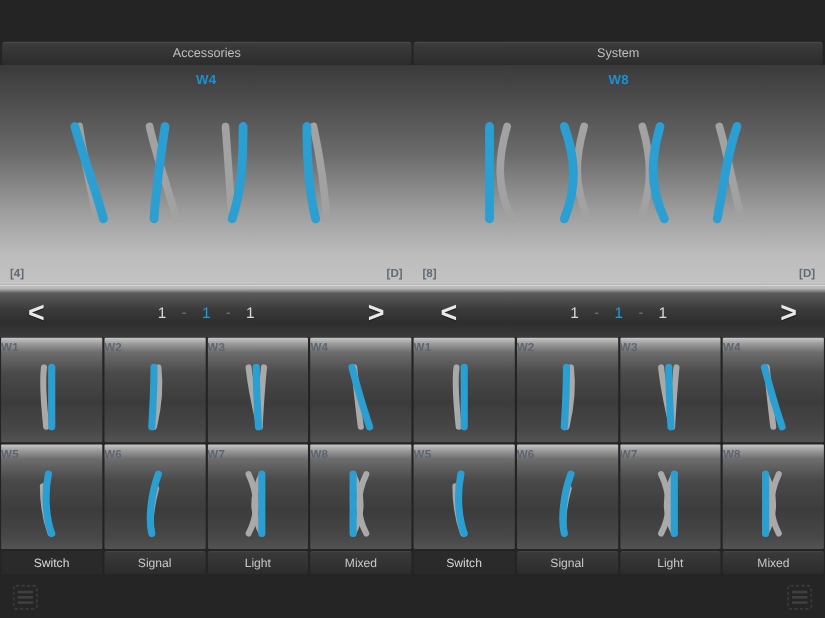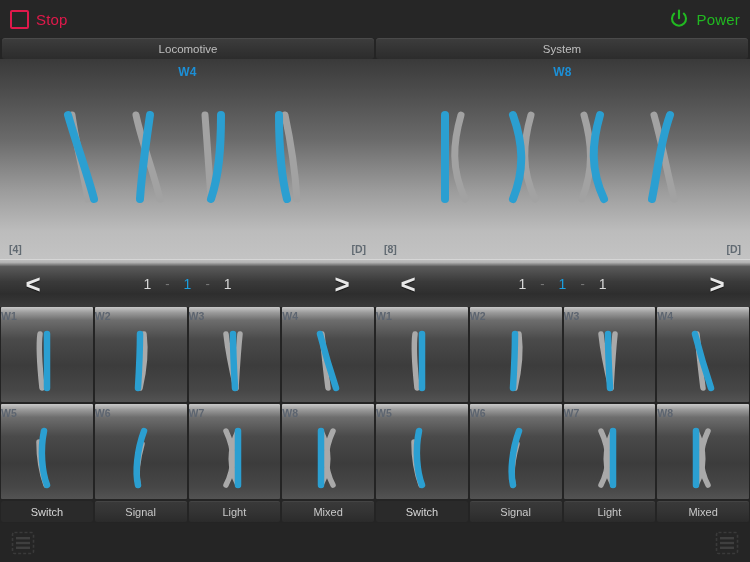--- a/index.html
+++ b/index.html
@@ -143,39 +143,24 @@
     padding:0 10px;
   }
   .view-ico { width:26px; height:26px; cursor:pointer; }
   .view-ico svg { display:block; }
 </style>
 </head>
 <body>
 
 <div id="app">
 
-  <div class="topbar">
-    <div class="tb-btn">
-      <div class="stop-sq"></div>
-      <span class="stop-label">Stop</span>
-    </div>
-    <div class="tb-btn">
-      <span class="power-ico">
-        <svg width="20" height="20" viewBox="0 0 20 20">
-          <path d="M5.2 4.6 A7 7 0 1 0 14.8 4.6" fill="none" stroke="#21b821" stroke-width="2.1" stroke-linecap="round"></path>
-          <line x1="10" y1="1.6" x2="10" y2="9.2" stroke="#21b821" stroke-width="2.1" stroke-linecap="round"></line>
-        </svg>
-      </span>
-      <span class="power-label">Power</span>
-    </div>
-  </div>
 
   <div class="tabs">
     <div class="tab">
-      <span>Locomotive</span>
+      <span>Accessories</span>
     </div>
     <div class="tab">
       <span>System</span>
     </div>
   </div>
 
   <div class="display">
 
     <div class="disp-half left">
       <div class="disp-title">W4</div>

